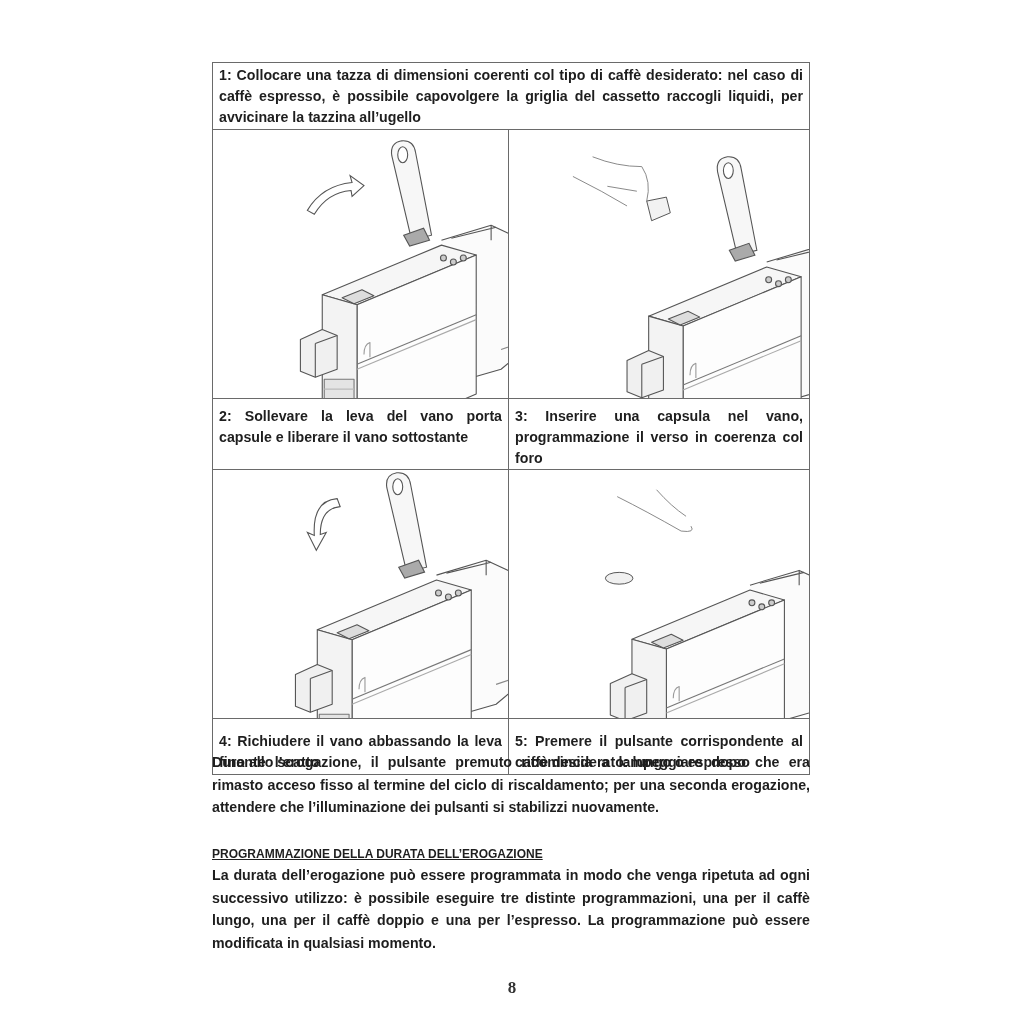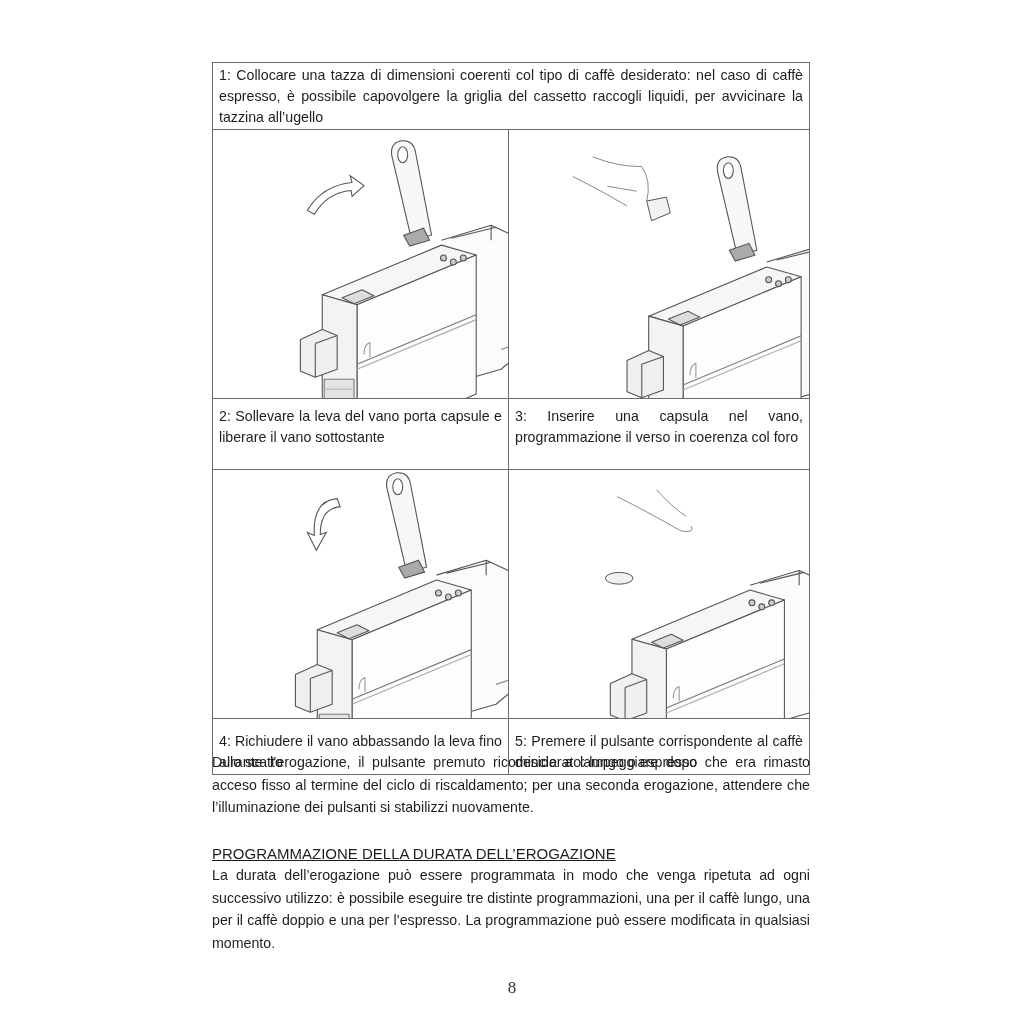--- a/index.html
+++ b/index.html
@@ -1,34 +1,34 @@
 <!DOCTYPE html>
 <html><head>
 <meta charset="utf-8">
 <style>
   html, body { margin: 0; padding: 0; background: #ffffff; }
   body { width: 1024px; height: 1024px; position: relative; overflow: hidden;
          font-family: "Liberation Sans", "DejaVu Sans", sans-serif; color: #1e1e1e; }
-  .page { position: absolute; left: 0; top: 0; width: 1024px; height: 1024px; }
+  .page { position: absolute; left: 0; top: 0; width: 1024px; height: 1024px; font-weight: bold; }
   .steps { position: absolute; left: 212px; top: 62px; width: 598px; border-collapse: collapse;
            table-layout: fixed; }
   .steps td { border: 1px solid #6a6a6a; padding: 0 6px; vertical-align: top;
               font-size: 14.2px; line-height: 21px; }
   .steps td.txt { text-align: justify; }
   .steps td.full { padding-top: 2px; padding-bottom: 1px; }
   .steps td.img { padding: 0; height: 268px; position: relative; }
   .steps tr.r2 td.img { height: 248px; }
   .steps td.cap { height: 63px; padding-top: 7px; }
   .steps td.cap4 { height: 43px; padding-top: 12px; }
   .col-l { width: 296px; }
   .illus { position: absolute; left: 0; top: 0; width: 100%; height: 100%; }
   .para { position: absolute; left: 212px; width: 598px; font-size: 14.2px; line-height: 22.5px;
           text-align: justify; margin: 0; }
   .p1 { top: 751px; }
-  .heading { position: absolute; left: 212px; top: 843px; font-size: 15px; line-height: 22px;
+  .heading { position: absolute; left: 212px; top: 843px; font-size: 12px; line-height: 22px;
              text-decoration: underline; margin: 0; }
   .p2 { top: 864px; }
   .pagenum { position: absolute; left: 0; width: 1024px; top: 978px; text-align: center;
              font-size: 17px; font-family: "Liberation Serif", "DejaVu Serif", serif; color: #333; }
 </style>
 </head>
 <body>
 
 <svg width="0" height="0" style="position:absolute">
   <defs>

